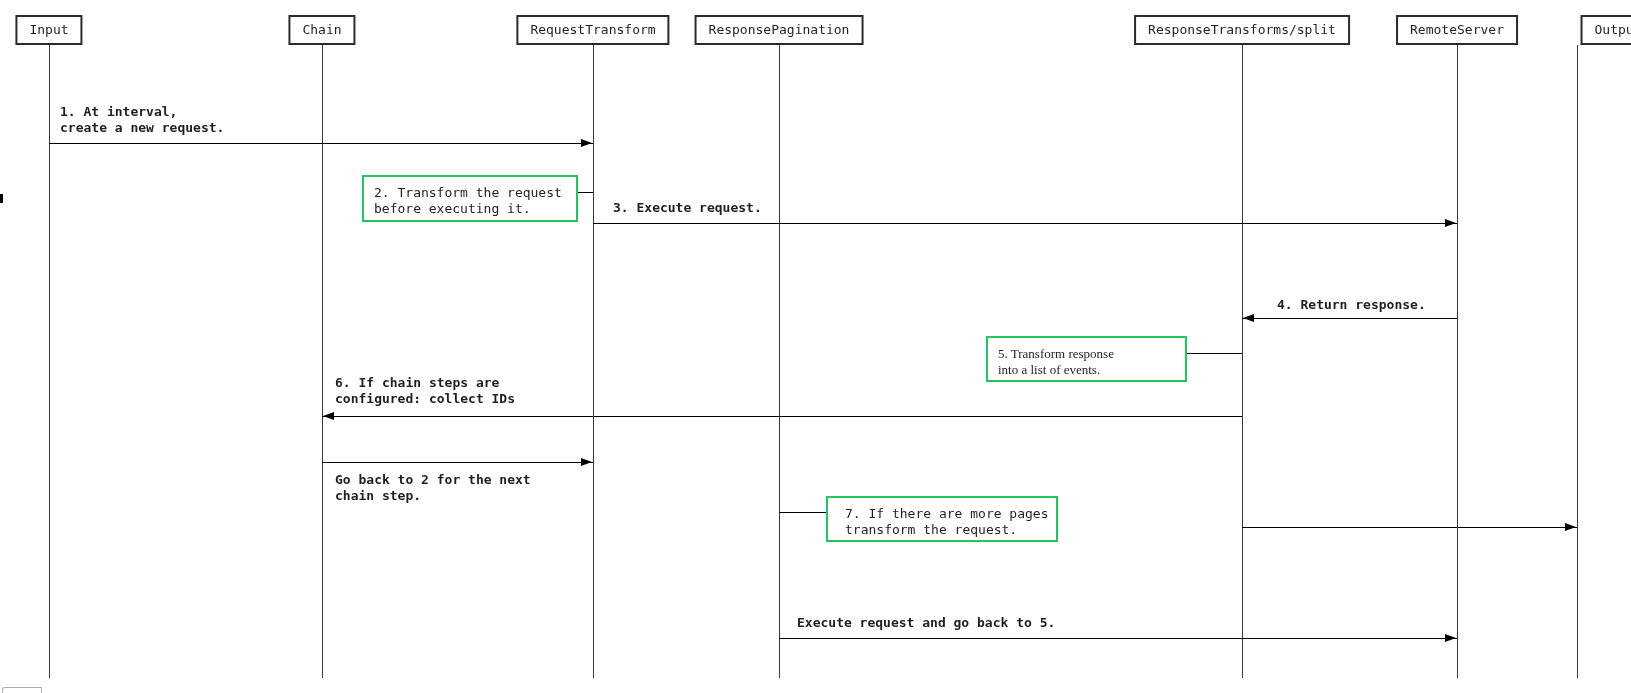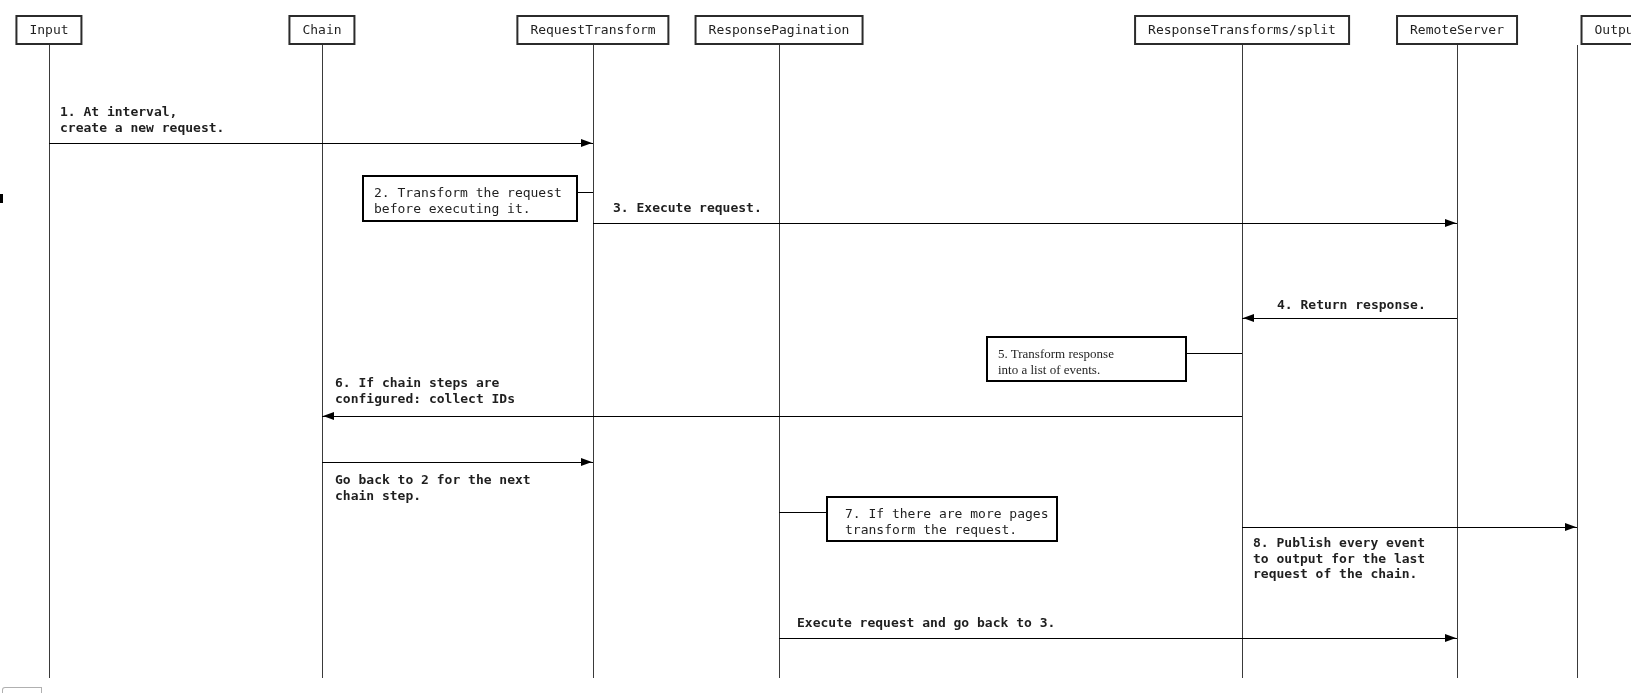--- a/index.html
+++ b/index.html
@@ -52,21 +52,21 @@
   .mlabel {
     position: absolute;
     white-space: pre;
     line-height: 15.5px;
     z-index: 2;
     font-weight: bold;
   }
   .note {
     position: absolute;
     box-sizing: border-box;
-    border: 2px solid #000000;
+    border: 2px solid #22c55e;
     background: #ffffff;
     padding: 8px 10px;
     white-space: pre;
     line-height: 15.5px;
     z-index: 3;
   }
   .nconn {
     position: absolute;
     height: 1px;
     background: #000000;
@@ -118,26 +118,23 @@
     <div class="mline" style="left: 322px; top: 416px; width: 920px;"></div>
     <div class="ahead left" style="top: 412px; left: 323px;"></div>
     <div class="mlabel" style="left: 335px; top: 375px;">6. If chain steps are
 configured: collect IDs</div>
     <div class="mline" style="left: 322px; top: 462px; width: 271px;"></div>
     <div class="ahead right" style="top: 458px; left: 581px;"></div>
     <div class="mlabel" style="left: 335px; top: 472px;">Go back to 2 for the next
 chain step.</div>
     <div class="mline" style="left: 1242px; top: 527px; width: 335px;"></div>
     <div class="ahead right" style="top: 523px; left: 1565px;"></div>
-    <div class="mlabel" style="left: 1253px; top: 535px;">8. Publish every event
-to output for the last
-request of the chain.</div>
     <div class="mline" style="left: 779px; top: 638px; width: 678px;"></div>
     <div class="ahead right" style="top: 634px; left: 1445px;"></div>
-    <div class="mlabel" style="left: 797px; top: 615px;">Execute request and go back to 3.</div>
+    <div class="mlabel" style="left: 797px; top: 615px;">Execute request and go back to 5.</div>
     <div class="nconn" style="left: 578px; top: 192px; width: 15px;"></div>
     <div class="note" style="left: 362px; top: 175px; width: 216px; height: 47px;">2. Transform the request
 before executing it.</div>
     <div class="nconn" style="left: 1187px; top: 353px; width: 55px;"></div>
     <div class="note" style="left: 986px; top: 336px; width: 201px; height: 46px; font-family: Liberation Serif, serif;">5. Transform response
 into a list of events.</div>
     <div class="nconn" style="left: 779px; top: 512px; width: 47px;"></div>
     <div class="note" style="left: 826px; top: 496px; width: 232px; height: 46px; padding-left: 17px;">7. If there are more pages
 transform the request.</div>
     <div class="tick" style="left: 0px; top: 194px; width: 3px; height: 9px;"></div>

